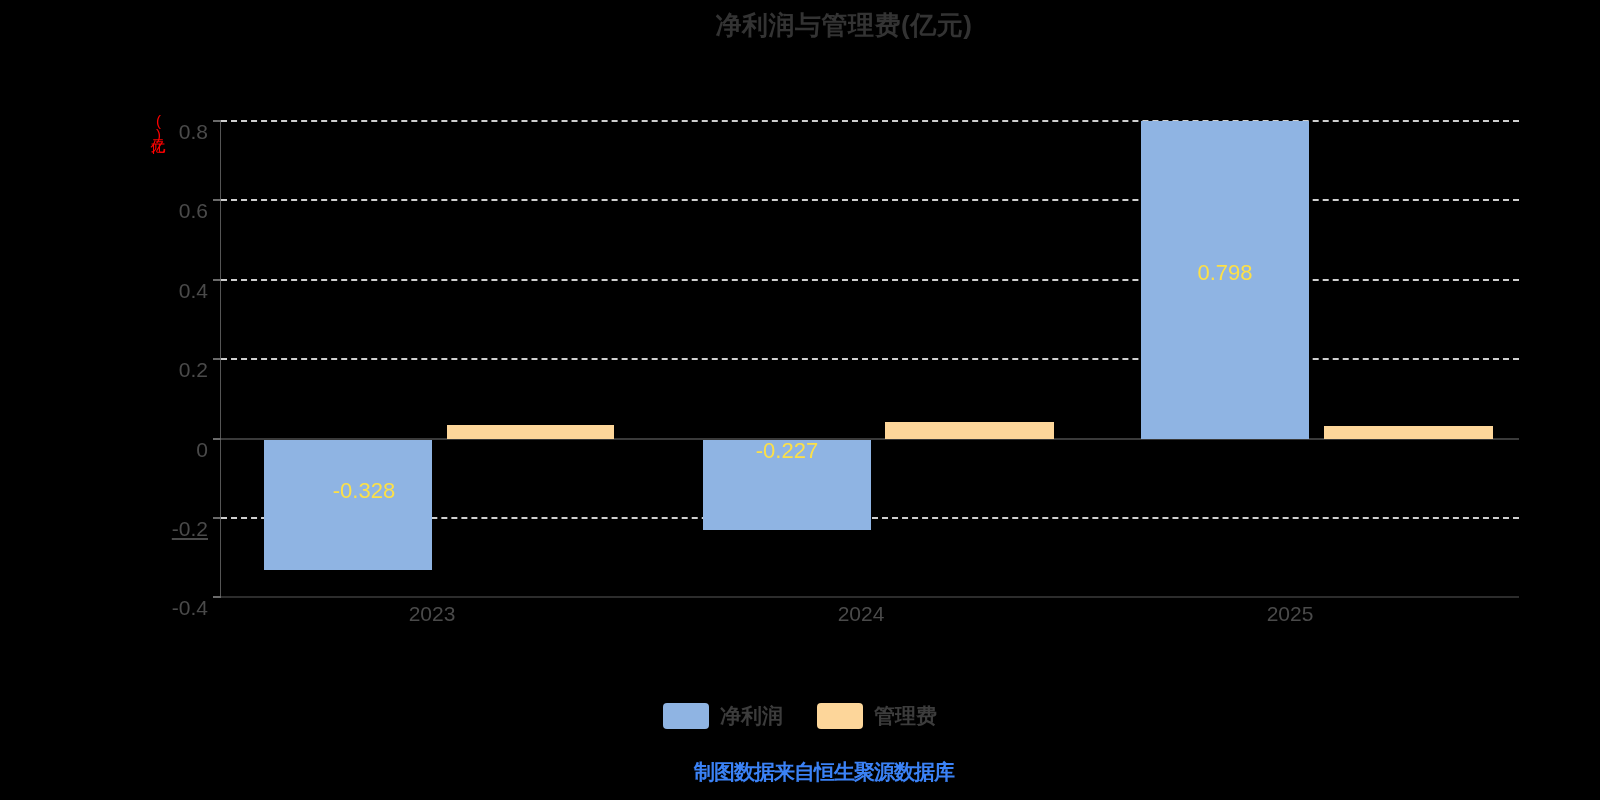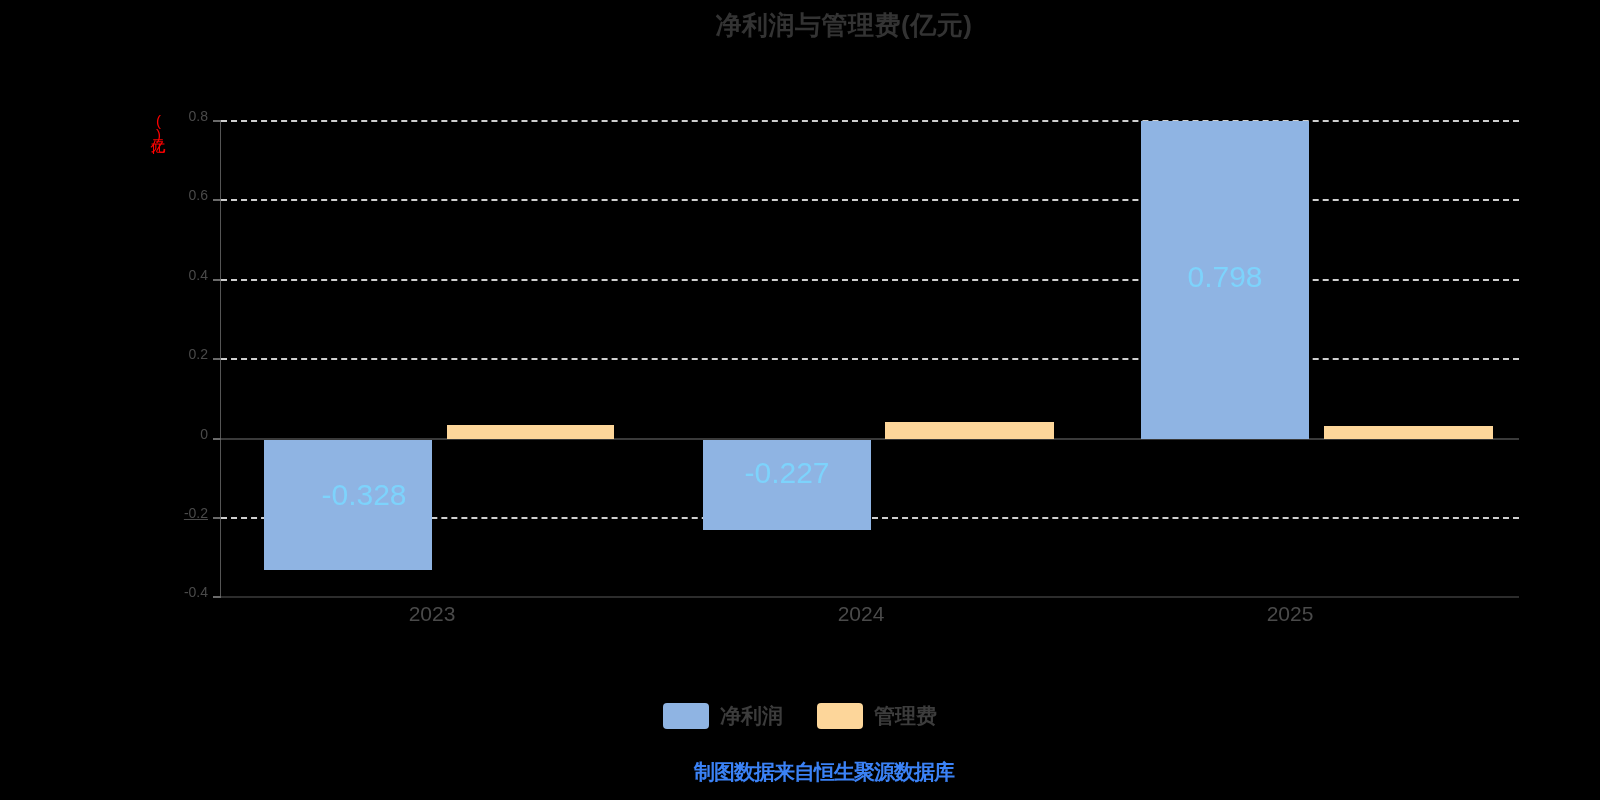--- a/index.html
+++ b/index.html
@@ -78,24 +78,25 @@
     height: 0;
     border-top: 2px solid #6a6a6a;
   }
 
   
   .ytick-label {
     position: absolute;
     right: 1392px; 
     width: 120px;
     text-align: right;
-    font-size: 14px;
+    font-size: 21px;
     color: #4a4a4a;
     transform: translateY(-12px);
     white-space: nowrap;
+    margin-top: 12px;
   }
 
   
   .y-unit {
     position: absolute;
     left: 140px;
     top: 112px;
     width: 26px;
     font-size: 15px;
     color: #ff0000;
@@ -108,22 +109,22 @@
 
   
   .bar {
     position: absolute;
   }
   .bar-blue { background: #8fb4e3; }
   .bar-orange { background: #fdd69a; }
 
   .bar-label {
     position: absolute;
-    font-size: 30px;
-    color: #7dd3fc;
+    font-size: 22px;
+    color: #fde047;
     text-align: center;
     white-space: nowrap;
   }
 
   
   .xtick-label {
     position: absolute;
     top: 602px;
     width: 200px;
     text-align: center;
@@ -215,21 +216,21 @@
   <div class="ytick-label" style="top:596px;">-0.4</div>
 
   <div class="bottom-line"></div>
 
   <div class="bar bar-blue" style="left:264px; top:440px; width:168px; height:130px;"></div>
   <div class="bar-label" style="left:264px; top:478px; width:168px;padding-left:16px;">-0.328</div>
 
   <div class="bar bar-orange" style="left:447px; top:425px; width:167px; height:14px;"></div>
 
   <div class="bar bar-blue" style="left:703px; top:440px; width:168px; height:90px;"></div>
-  <div class="bar-label" style="left:703px; top:456px; width:168px;">-0.227</div>
+  <div class="bar-label" style="left:703px; top:438px; width:168px;">-0.227</div>
 
   <div class="bar bar-orange" style="left:885px; top:422px; width:169px; height:17px;"></div>
 
   <div class="bar bar-blue" style="left:1141px; top:121px; width:168px; height:318px;"></div>
   <div class="bar-label" style="left:1141px; top:260px; width:168px;">0.798</div>
 
   <div class="bar bar-orange" style="left:1324px; top:426px; width:169px; height:13px;"></div>
 
   <div class="xtick-label" style="left:332px;">2023</div>
   <div class="xtick-label" style="left:761px;">2024</div>

